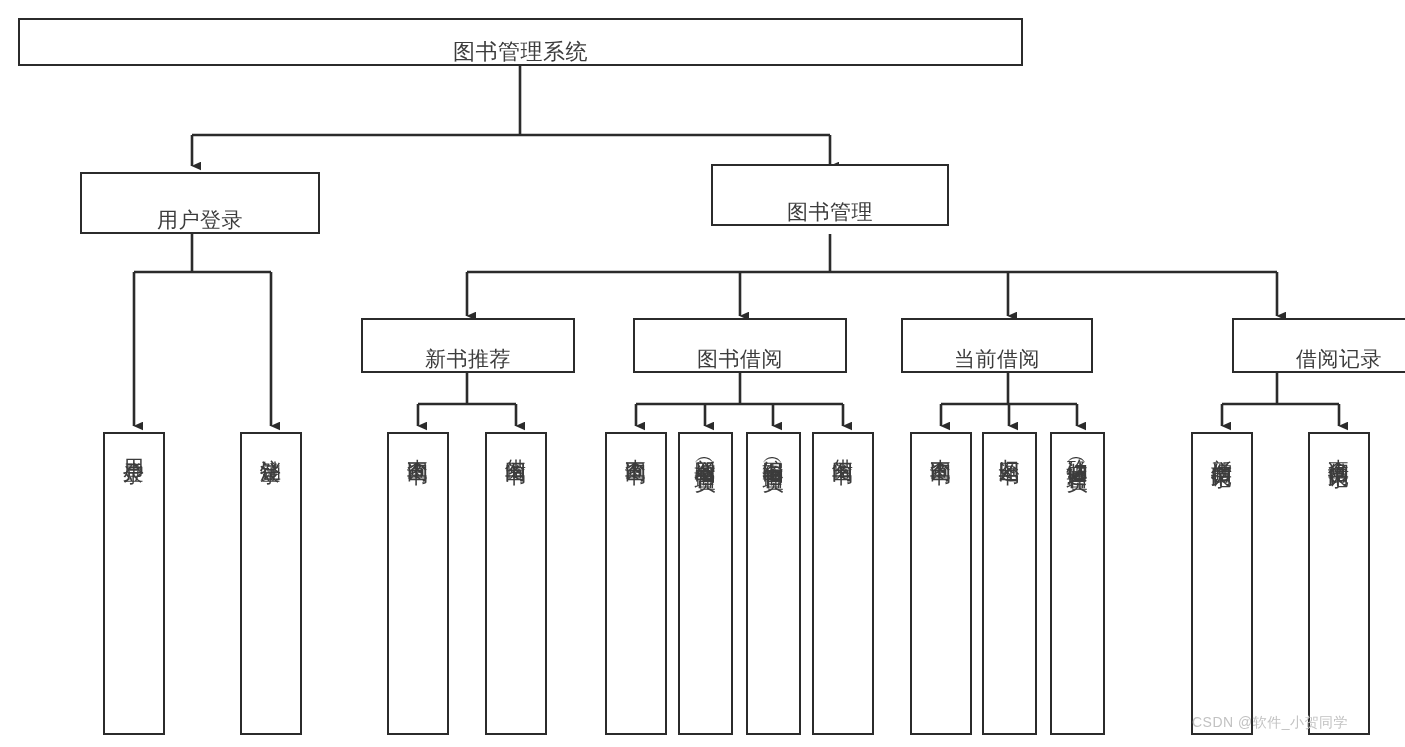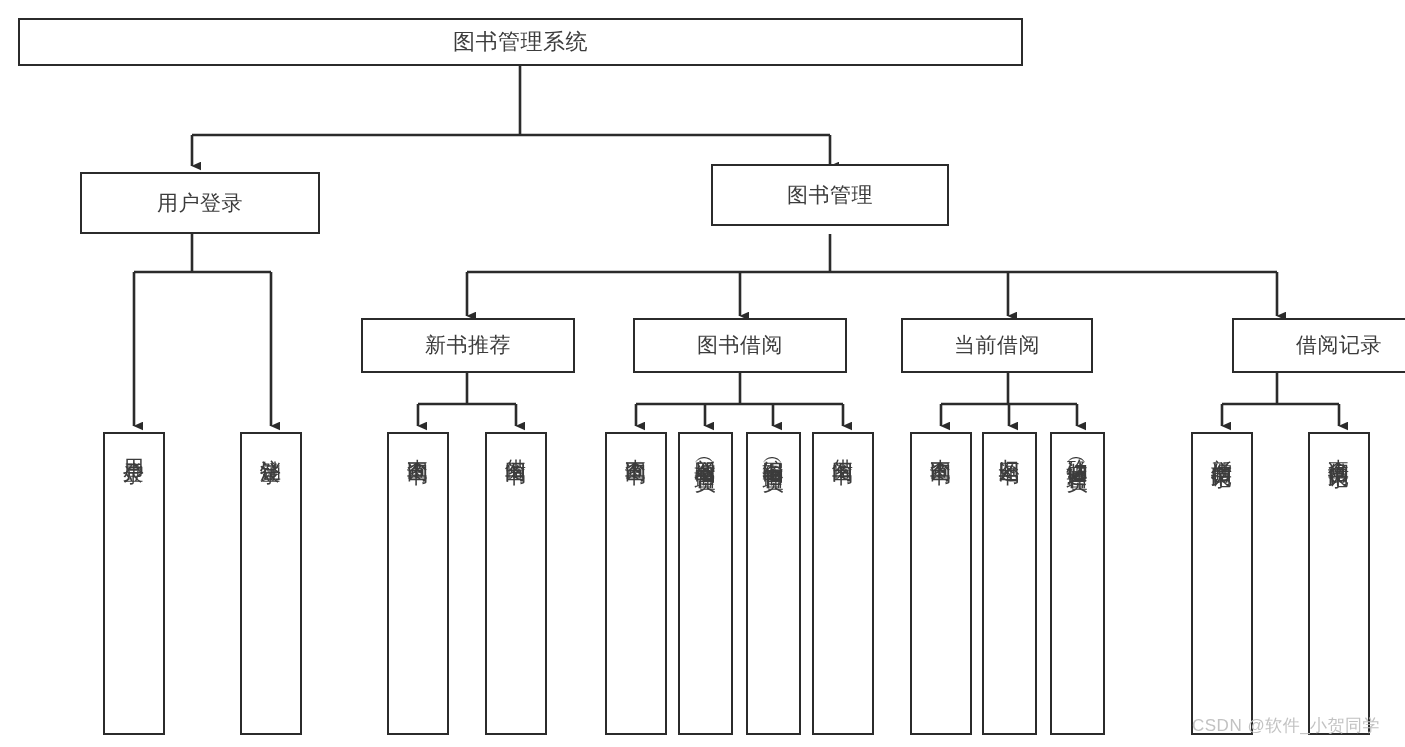--- a/index.html
+++ b/index.html
@@ -25,21 +25,21 @@
     width: 1405px;
     height: 747px;
     pointer-events: none;
   }
   .node {
     position: absolute;
     box-sizing: border-box;
     border: 2px solid #2b2b2b;
     background: #ffffff;
     display: flex;
-    align-items: center;
+    align-items: flex-end;
     justify-content: center;
     color: #3c3c3c;
   }
   .node .label {
     text-align: center;
     line-height: 1.08;
     letter-spacing: 0.5px;
   }
   
   .node.horiz .label {
@@ -58,21 +58,21 @@
   .node.vert .label {
     writing-mode: vertical-rl;
     text-orientation: upright;
     font-size: 21px;
     line-height: 1.0;
     letter-spacing: 2px;
     white-space: nowrap;
   }
   .watermark {
     position: absolute;
-    font-size: 17px;
+    font-size: 14px;
     color: #c2c2c2;
     white-space: nowrap;
     letter-spacing: 0.5px;
   }
 </style>
 </head>
 <body>
 
 <div id="canvas">
 

